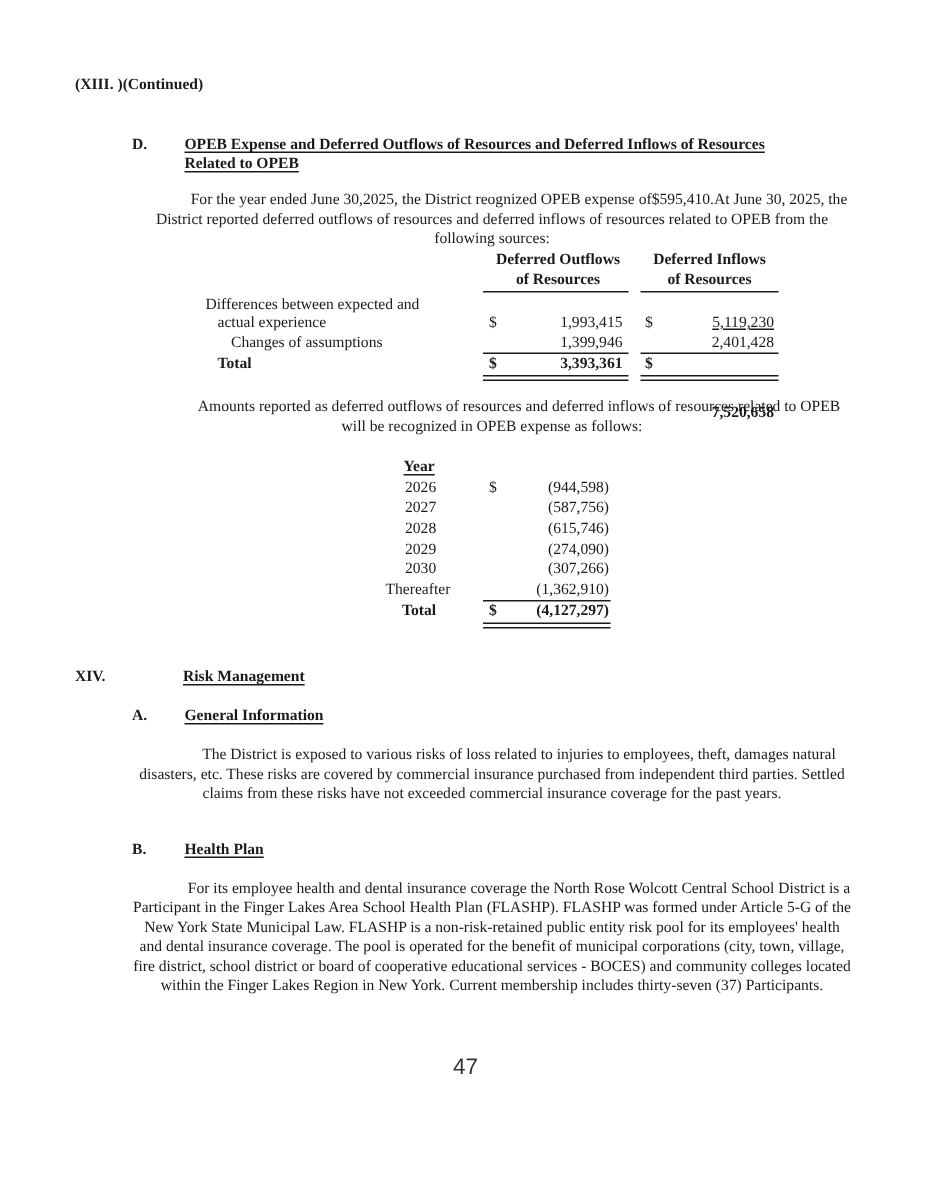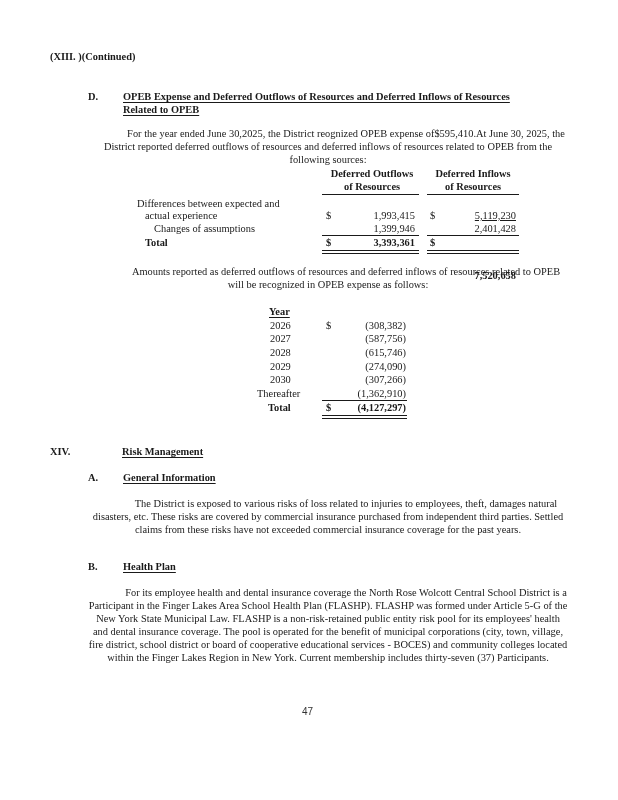--- a/index.html
+++ b/index.html
@@ -10,21 +10,21 @@
   }
   .abs { position: absolute; }
   .b { font-weight: bold; }
   .u { text-decoration: underline; text-decoration-thickness: 1px; text-underline-offset: 2px; }
   .para { position: absolute; left: 88px; width: 480px; text-align: center; }
   .indent { text-indent: 36px; }
   .num { position: absolute; text-align: right; }
   .line { position: absolute; height: 0; border-top: 1px solid #1a1a1a; }
   .dline { position: absolute; height: 2px; border-top: 1px solid #1a1a1a; border-bottom: 1px solid #1a1a1a; }
   .center { text-align: center; }
-  .pageno { font-family: "Liberation Sans", "DejaVu Sans", sans-serif; font-size: 10px; color: #333; }
+  .pageno { font-family: "Liberation Sans", "DejaVu Sans", sans-serif; font-size: 15px; color: #333; }
 </style>
 </head>
 <body>
 
 <div class="abs b" style="left:50px; top:50px;">(XIII. )(Continued)</div>
 
 <div class="abs b" style="left:88px; top:90px;">D.</div>
 <div class="abs b u" style="left:123px; top:90px; white-space:nowrap;">OPEB Expense and Deferred Outflows of Resources and Deferred Inflows of Resources</div>
 <div class="abs b u" style="left:123px; top:103px;">Related to OPEB</div>
 
@@ -60,21 +60,21 @@
   <div class="dline" style="left:427px; top:250px; width:92px;"></div>
 </div>
 
 <div class="para indent" style="top:265px;">Amounts reported as deferred outflows of resources and deferred inflows of resources related to OPEB will be recognized in OPEB expense as follows:</div>
 
 <div>
   <div class="abs b u" style="left:269px; top:305px;">Year</div>
 
   <div class="abs" style="left:270px; top:319px;">2026</div>
   <div class="abs" style="left:326px; top:319px;">$</div>
-  <div class="num" style="left:330px; top:319px; width:76px;">(308,382)</div>
+  <div class="num" style="left:330px; top:319px; width:76px;">(944,598)</div>
 
   <div class="abs" style="left:270px; top:332px;">2027</div>
   <div class="num" style="left:330px; top:332px; width:76px;">(587,756)</div>
 
   <div class="abs" style="left:270px; top:346px;">2028</div>
   <div class="num" style="left:330px; top:346px; width:76px;">(615,746)</div>
 
   <div class="abs" style="left:270px; top:360px;">2029</div>
   <div class="num" style="left:330px; top:360px; width:76px;">(274,090)</div>
 

